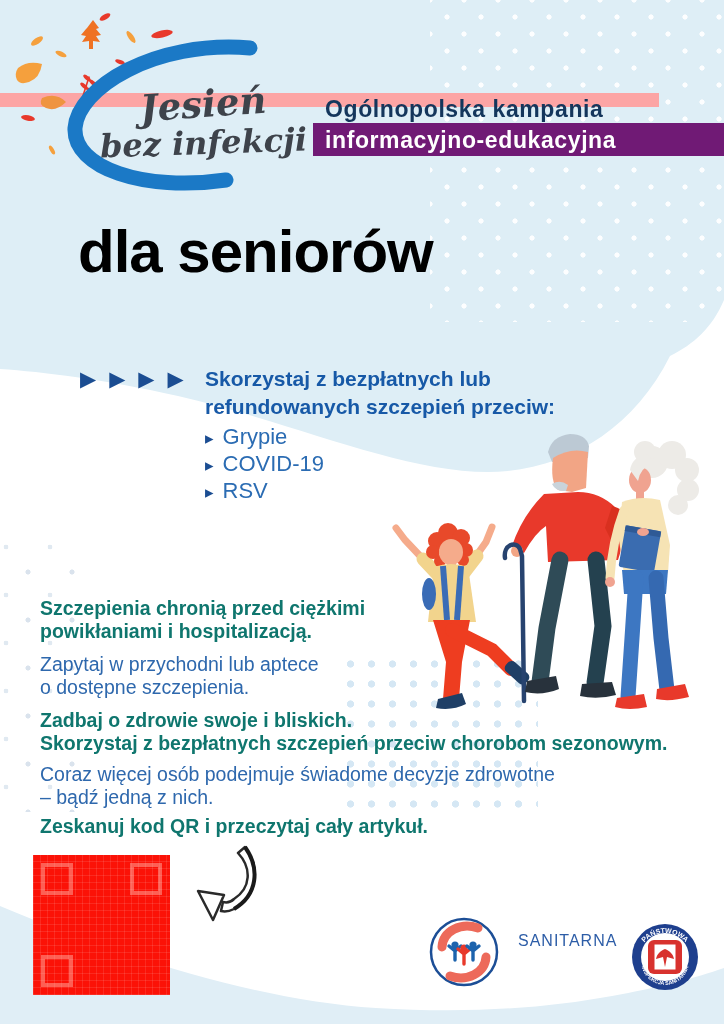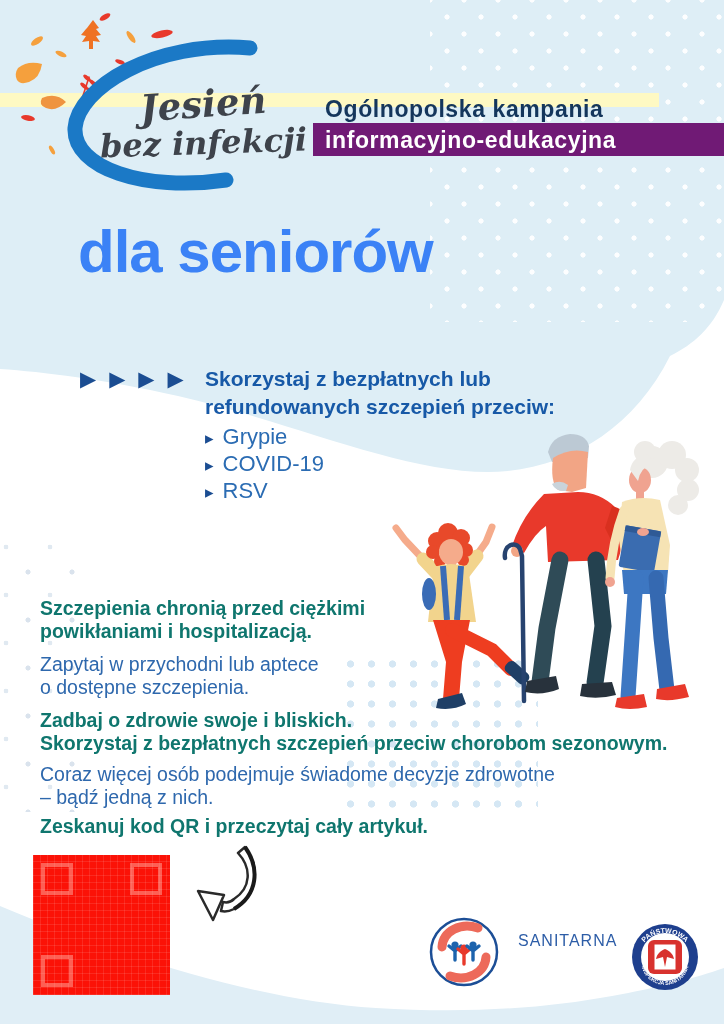--- a/index.html
+++ b/index.html
@@ -22,40 +22,40 @@
   .dots-left{left:0px;top:540px;width:78px;height:272px;z-index:1;opacity:.9;
     background-image:
       radial-gradient(circle,#d6e1ec 2.3px,transparent 2.8px),
       radial-gradient(circle,#dde7f0 2.1px,transparent 2.6px);
     background-size:44px 48px;background-position:6px 8px,28px 31px;}
   .dots-grid{left:338px;top:652px;width:200px;height:158px;z-index:1;opacity:.85;
     background-image:radial-gradient(circle,#cde3f2 3.3px,transparent 3.9px);
     background-size:21px 20px;background-position:2px 2px;}
 
   
-  .band-cyan{left:0;top:93px;width:659px;height:14px;background:#fef9c3;z-index:2;}
+  .band-cyan{left:0;top:93px;width:659px;height:14px;background:#fca5a5;z-index:2;}
   .band-navy{left:313px;top:123px;width:411px;height:33px;background:#701a75;z-index:2;}
   .band-cyan .txt{position:absolute;left:325px;top:3px;font-size:23px;font-weight:bold;
     color:#14365c;letter-spacing:.6px;}
   .band-navy .txt{position:absolute;left:12px;top:4px;font-size:23px;font-weight:bold;
     color:#ffffff;letter-spacing:.6px;}
 
   
   .swoosh{left:58px;top:28px;width:212px;height:168px;z-index:3;}
   .leaves{left:4px;top:10px;width:190px;height:165px;z-index:3;}
   .logo-s1{left:140px;top:82px;z-index:4;font-family:"DejaVu Serif","Liberation Serif",serif;
     font-style:italic;font-weight:bold;font-size:37px;color:#3e434b;transform:rotate(-4deg);}
   .logo-s2{left:100px;top:124px;z-index:4;font-family:"DejaVu Serif","Liberation Serif",serif;
     font-style:italic;font-weight:bold;font-size:32px;color:#3e434b;transform:rotate(-2deg);}
 
   
   .heading{left:78px;top:220px;z-index:3;line-height:63px;font-weight:bold;
     font-size:60px;letter-spacing:-1px;}
   .heading .l1{color:#1a61ad;}
-  .heading .l2{color:#3b82f6;}
+  .heading .l2{color:#000000;}
 
   
   .big-arrows{left:80px;top:367px;z-index:3;color:#1b4d92;font-size:21px;
     font-family:"DejaVu Sans",sans-serif;}
   .big-arrows span{display:inline-block;margin-right:13px;}
   .lead{left:205px;top:365px;z-index:3;font-size:21px;font-weight:bold;color:#1759a7;
     line-height:28px;white-space:pre-line;}
   .vax-list{left:205px;top:424px;z-index:3;list-style:none;margin:0;padding:0;
     font-size:22px;color:#2b6cb3;line-height:26px;}
   .vax-list .b{color:#1b4d92;font-family:"DejaVu Sans",sans-serif;font-size:17px;

